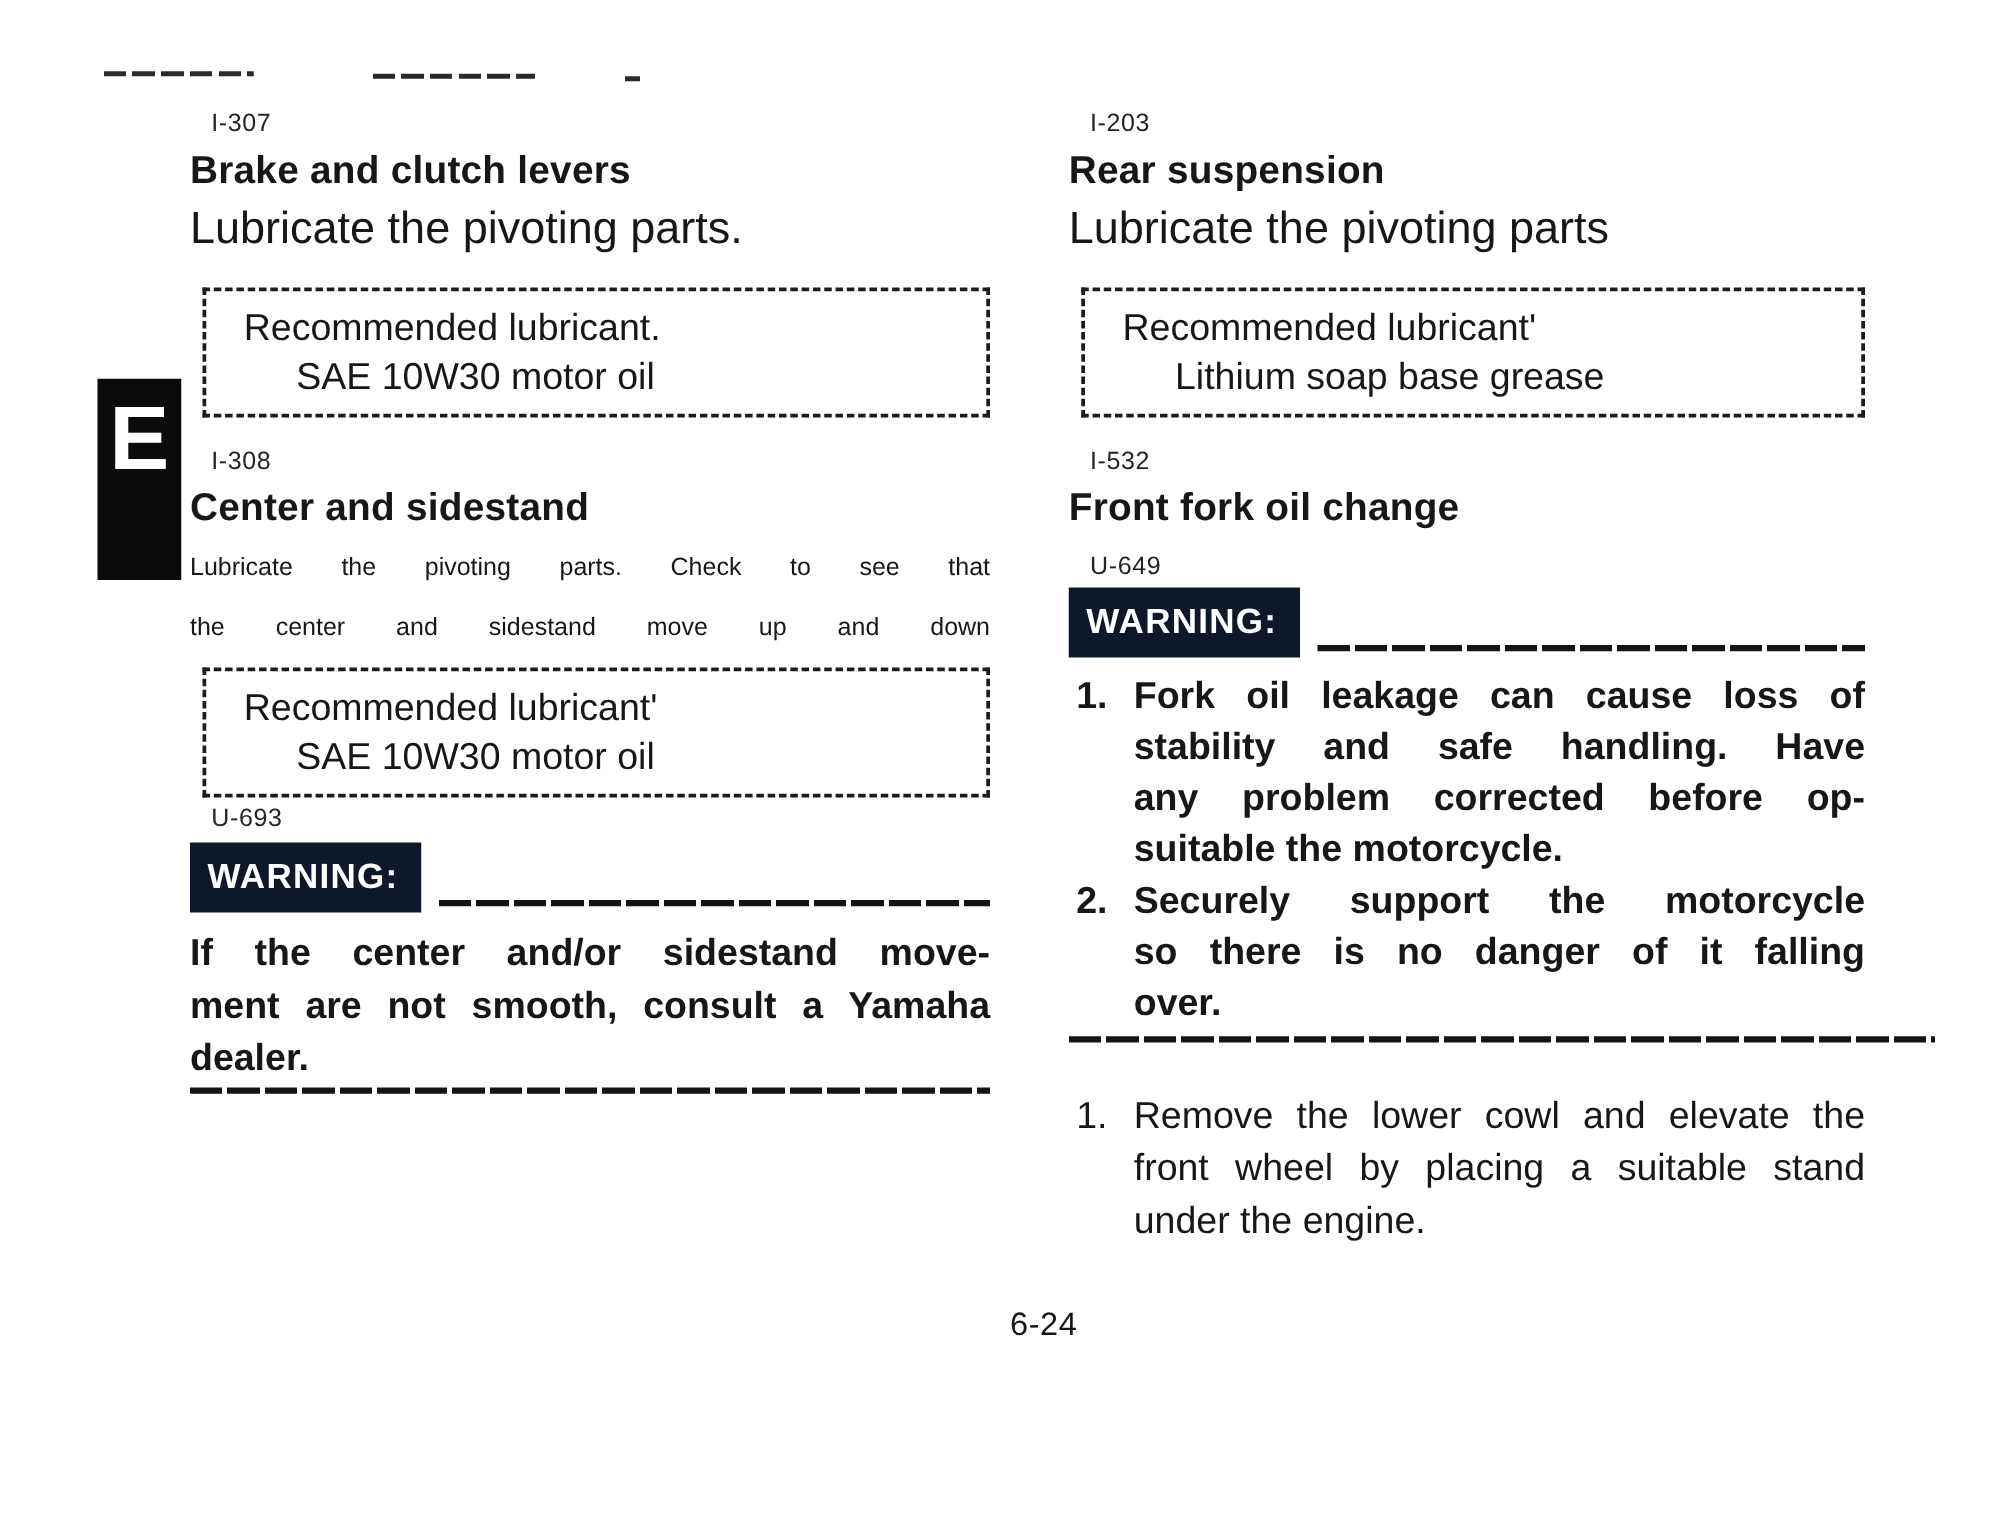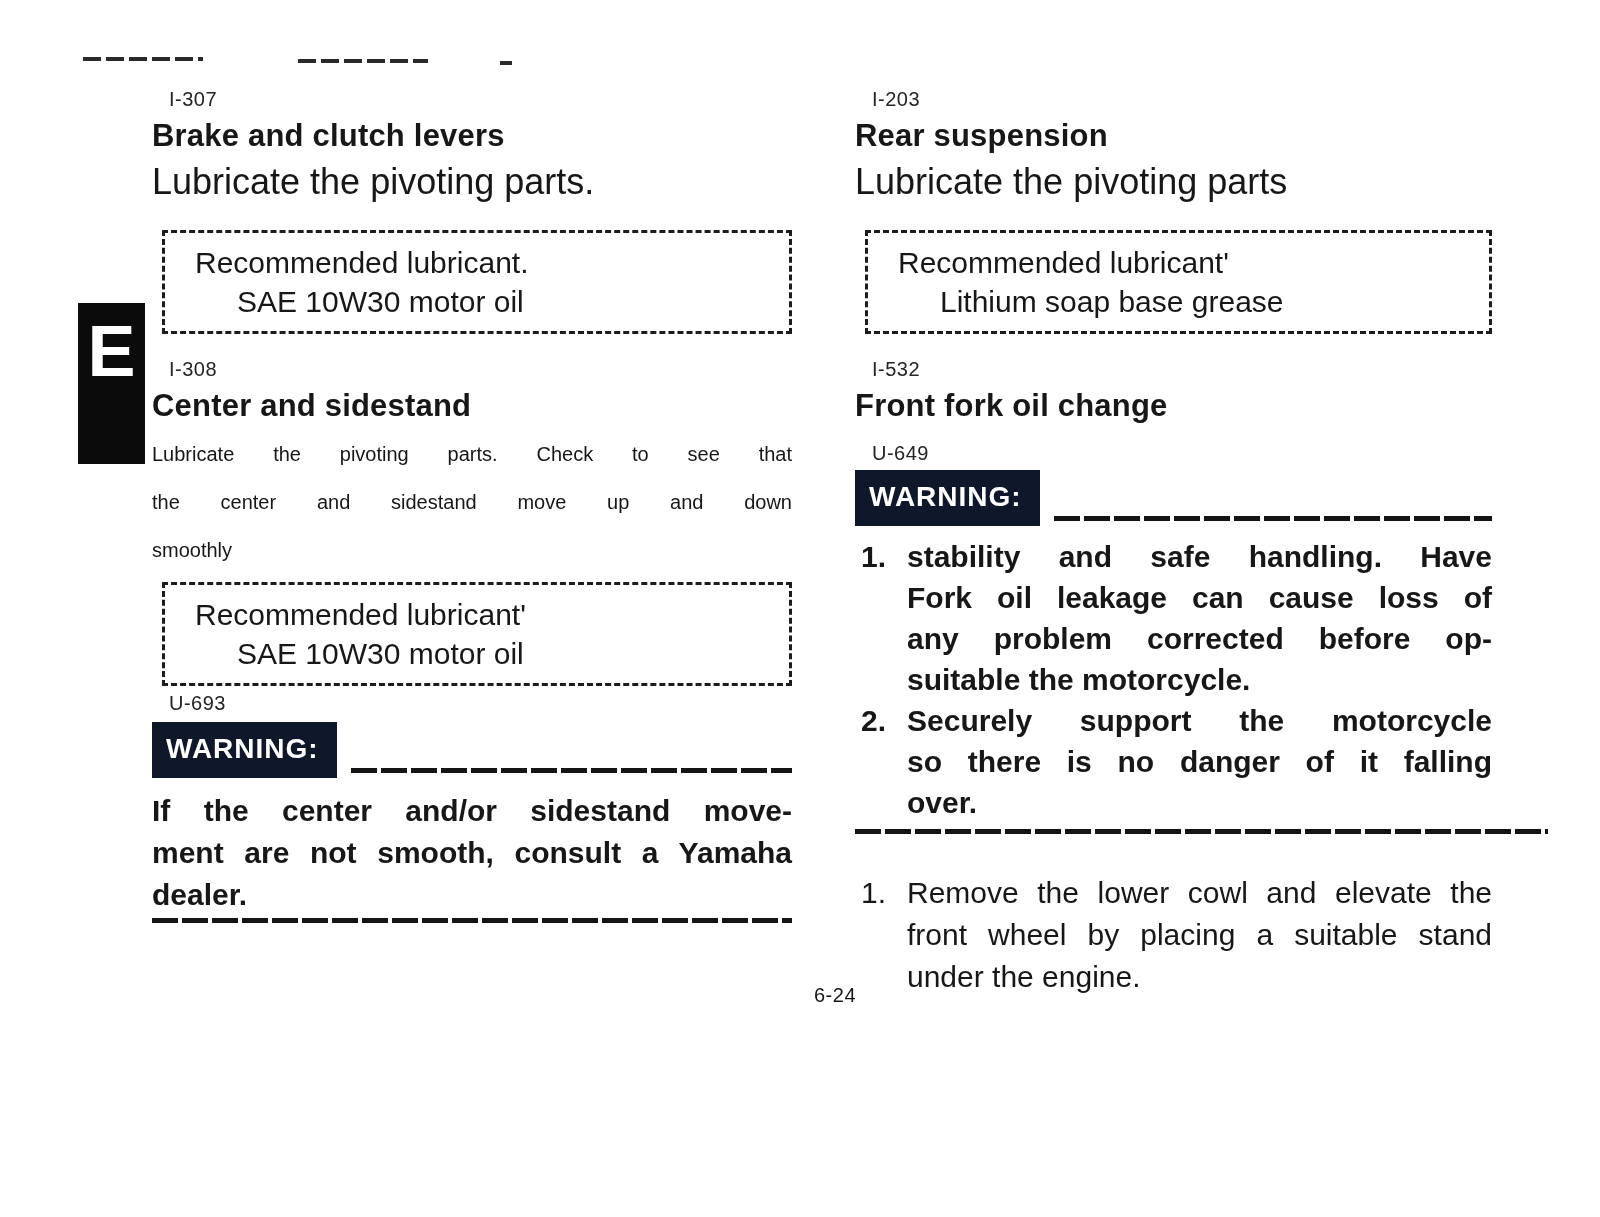--- a/index.html
+++ b/index.html
@@ -57,22 +57,22 @@
   .list-item { display:flex; }
   .li-num { flex:0 0 52px; padding-left:6px; box-sizing:border-box; }
   .warn-list .li-num, .warn-list .pline { font-weight:bold; font-size:30px; line-height:41px; }
   .step-list .li-num, .step-list .pline { font-weight:normal; font-size:30px; line-height:42px; }
   .li-body { flex:1 1 auto; }
 
   .rule-left { margin-top:2px; width:640px; }
   .rule-right-wide { width:693px; }
   .steps-gap { margin-top:38px; }
 
-  .page-number { position:absolute; left:760px; top:984px; width:150px;
-    text-align:center; font-size:20px; letter-spacing:0.5px; }
+  .page-number { position:absolute; left:760px; top:1044px; width:150px;
+    text-align:center; font-size:26px; letter-spacing:0.5px; }
 </style>
 </head>
 <body>
 
 <div class="page">
 
   <div class="scan-dash" style="left:83px;top:57px;width:120px;"></div>
   <div class="scan-dash" style="left:298px;top:59px;width:130px;"></div>
   <div class="scan-dash" style="left:500px;top:61px;width:12px;"></div>
 
@@ -89,21 +89,20 @@
     <div class="spec-box">
       <div class="spec-line1">Recommended lubricant.</div>
       <div class="spec-line2">SAE 10W30 motor oil</div>
     </div>
 
     <div class="code after-box">I-308</div>
     <div class="heading">Center and sidestand</div>
     <div class="para">
       <div class="pline just">Lubricate the pivoting parts. Check to see that</div>
       <div class="pline just">the center and sidestand move up and down</div>
-      <div class="pline">smoothly</div>
     </div>
 
     <div class="spec-box" style="margin-top:8px;">
       <div class="spec-line1">Recommended lubricant'</div>
       <div class="spec-line2">SAE 10W30 motor oil</div>
     </div>
 
     <div class="code" style="margin-top:4px;">U-693</div>
 
     <div class="warn-row">
@@ -137,22 +136,22 @@
 
     <div class="warn-row" style="margin-top:0;">
       <div class="warn-badge">WARNING:</div>
       <div class="warn-rule"></div>
     </div>
 
     <div class="list warn-list">
       <div class="list-item">
         <div class="li-num pline">1.</div>
         <div class="li-body">
+          <div class="pline just">Fork oil leakage can cause loss of</div>
           <div class="pline just">stability and safe handling. Have</div>
-          <div class="pline just">Fork oil leakage can cause loss of</div>
           <div class="pline just">any problem corrected before op-</div>
           <div class="pline">suitable the motorcycle.</div>
         </div>
       </div>
       <div class="list-item">
         <div class="li-num pline">2.</div>
         <div class="li-body">
           <div class="pline just">Securely support the motorcycle</div>
           <div class="pline just">so there is no danger of it falling</div>
           <div class="pline">over.</div>

